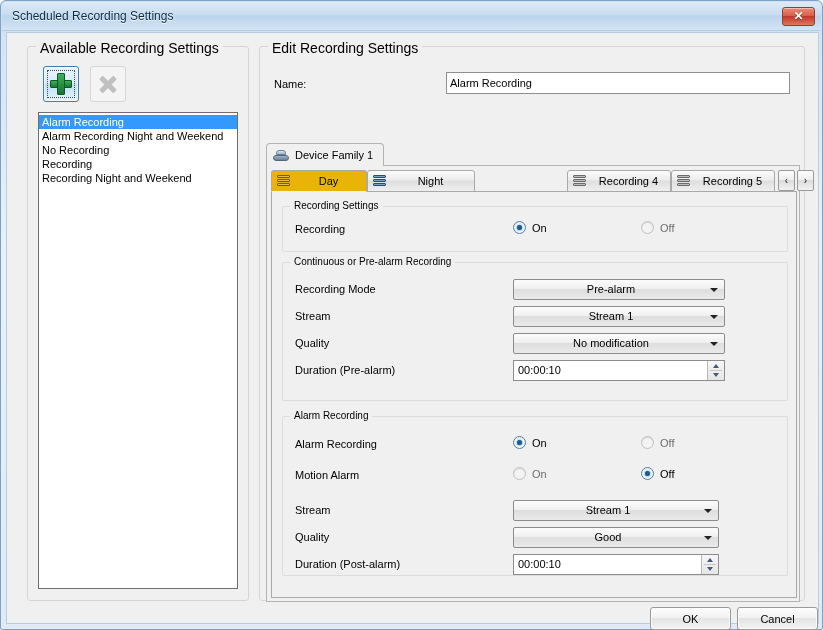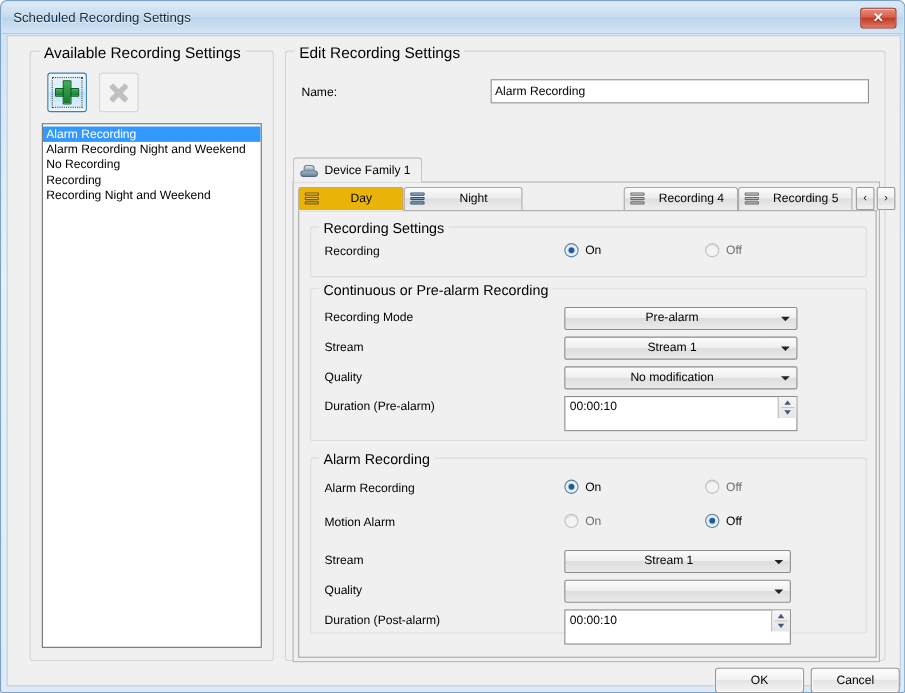--- a/index.html
+++ b/index.html
@@ -317,21 +317,21 @@
   .inner-group {
     position: absolute;
     border: 1px solid #dcdcdc;
     border-radius: 2px;
   }
   .inner-group > .ig-title {
     position: absolute;
     top: -7px; left: 7px;
     background: #f0f0f0;
     padding: 0 4px;
-    font-size: 13px;
+    font-size: 10px;
     white-space: nowrap;
   }
 
   #recording-settings-group { left: 10px; top: 14px; width: 506px; height: 46px; }
   #continuous-group       { left: 10px; top: 70px; width: 506px; height: 139px; }
   #alarm-group            { left: 10px; top: 224px; width: 506px; height: 160px; }
 
   .field-label {
     position: absolute;
     font-size: 11px;
@@ -397,21 +397,21 @@
     transform: translateY(-50%);
     width: 0; height: 0;
     border-left: 4px solid transparent;
     border-right: 4px solid transparent;
     border-top: 4px solid #222;
   }
 
   
   .spinner {
     position: absolute;
-    height: 32px;
+    height: 21px;
     border: 1px solid #8c8c8c;
     background: #ffffff;
   }
   .spinner .sval {
     position: absolute;
     left: 4px; top: 0;
     right: 20px;
     line-height: 19px;
     font-size: 11px;
     white-space: nowrap;
@@ -642,20 +642,21 @@
             </div>
 
             <div class="field-label" style="left:12px; top:87px;">Stream</div>
             <div class="combo" style="left:230px; top:83px; width:206px;">
               <span class="cval">Stream 1</span>
               <span class="arrow"></span>
             </div>
 
             <div class="field-label" style="left:12px; top:114px;">Quality</div>
             <div class="combo" style="left:230px; top:110px; width:206px;">
+              <span class="cval">Good</span>
               <span class="arrow"></span>
             </div>
 
             <div class="field-label" style="left:12px; top:141px;">Duration (Post-alarm)</div>
             <div class="spinner" style="left:230px; top:137px; width:206px;">
               <span class="sval">00:00:10</span>
               <span class="sbtns">
                 <span class="up"></span>
                 <span class="dn"></span>
               </span>

